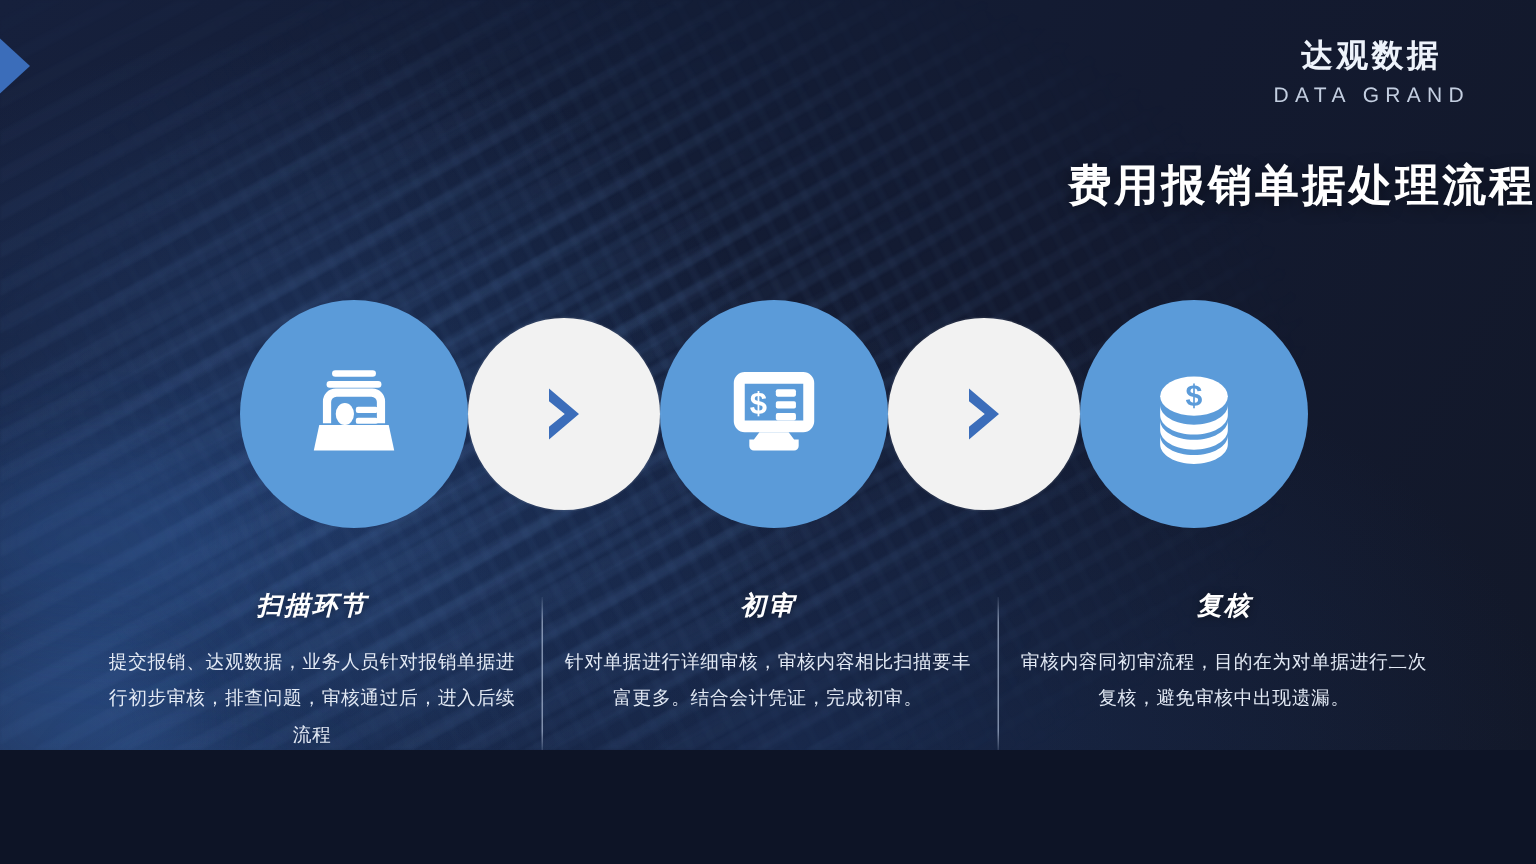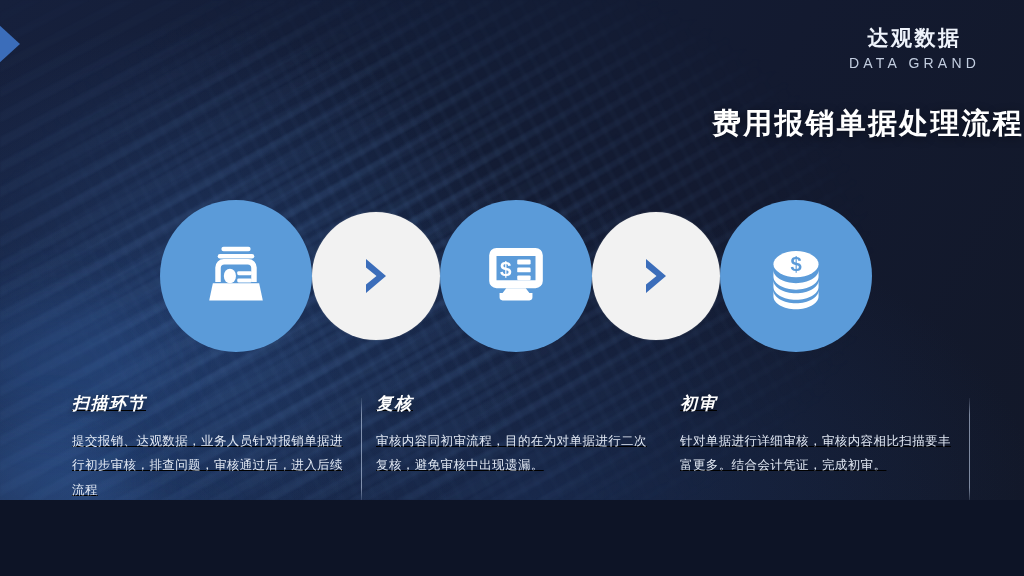--- a/index.html
+++ b/index.html
@@ -159,23 +159,22 @@
   .captions {
     position: absolute;
     left: 56px;
     top: 392px;
     width: 912px;
     display: flex;
   }
   .cap-col {
     flex: 1 1 0;
     padding: 0 16px;
-    text-align: left;
+    text-align: center;
     position: relative;
-    text-decoration: underline;
   }
   .cap-head {
     font-size: 17px;
     font-weight: 700;
     font-style: italic;
     color: #ffffff;
     letter-spacing: 1.5px;
     margin-bottom: 14px;
     text-shadow: 0 1px 6px rgba(0,0,0,0.4);
   }
@@ -276,25 +275,25 @@
 
   <div class="captions">
 
     <div class="cap-col">
       <div class="cap-head">扫描环节</div>
       <div class="cap-body">提交报销、达观数据，业务人员针对报销单据进行初步审核，排查问题，审核通过后，进入后续流程</div>
       <div class="cap-divider"></div>
     </div>
 
     <div class="cap-col">
-      <div class="cap-head">复核</div>
-      <div class="cap-body">审核内容同初审流程，目的在为对单据进行二次复核，避免审核中出现遗漏。</div>
-    </div>
-
-    <div class="cap-col">
       <div class="cap-head">初审</div>
       <div class="cap-body">针对单据进行详细审核，审核内容相比扫描要丰富更多。结合会计凭证，完成初审。</div>
       <div class="cap-divider"></div>
     </div>
 
+    <div class="cap-col">
+      <div class="cap-head">复核</div>
+      <div class="cap-body">审核内容同初审流程，目的在为对单据进行二次复核，避免审核中出现遗漏。</div>
+    </div>
+
   </div>
 
 </div>
 
 </body></html>

